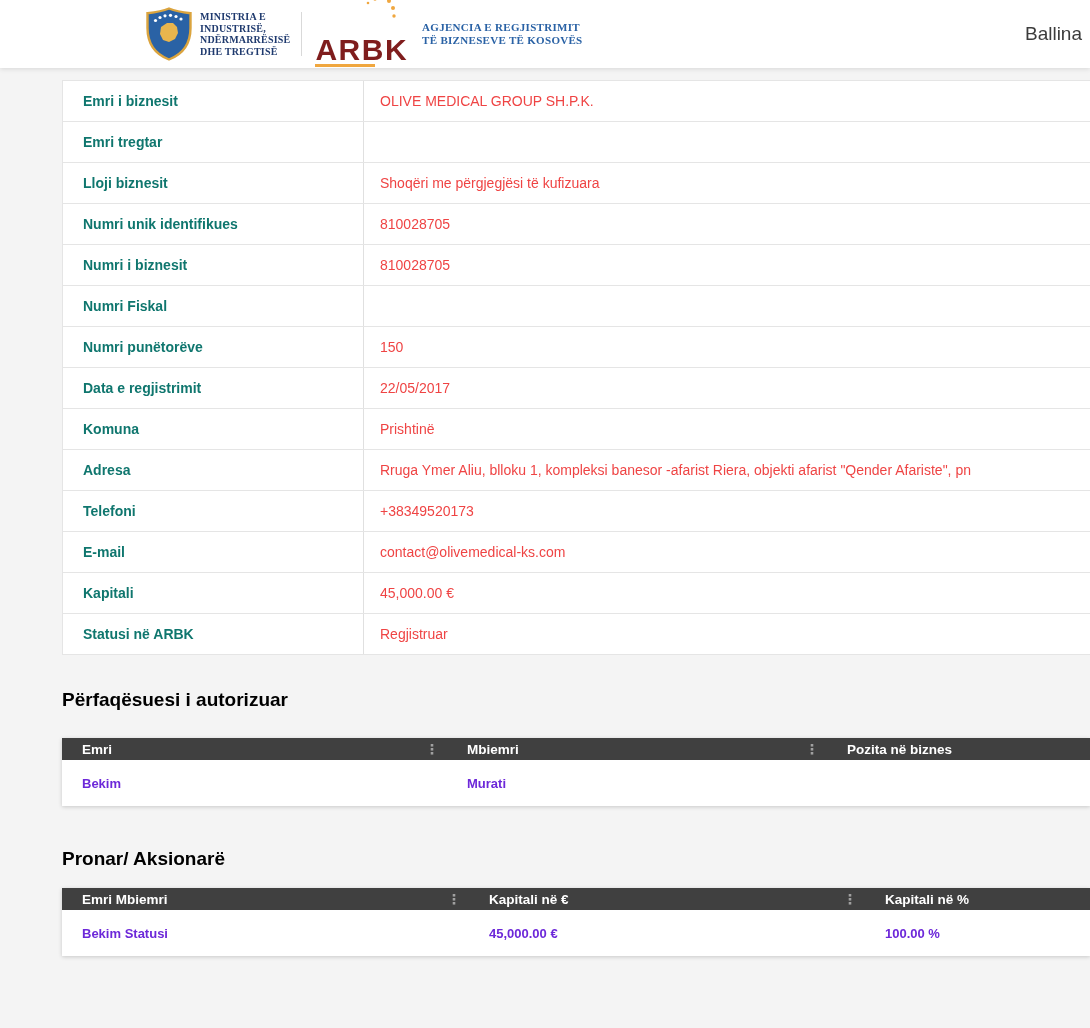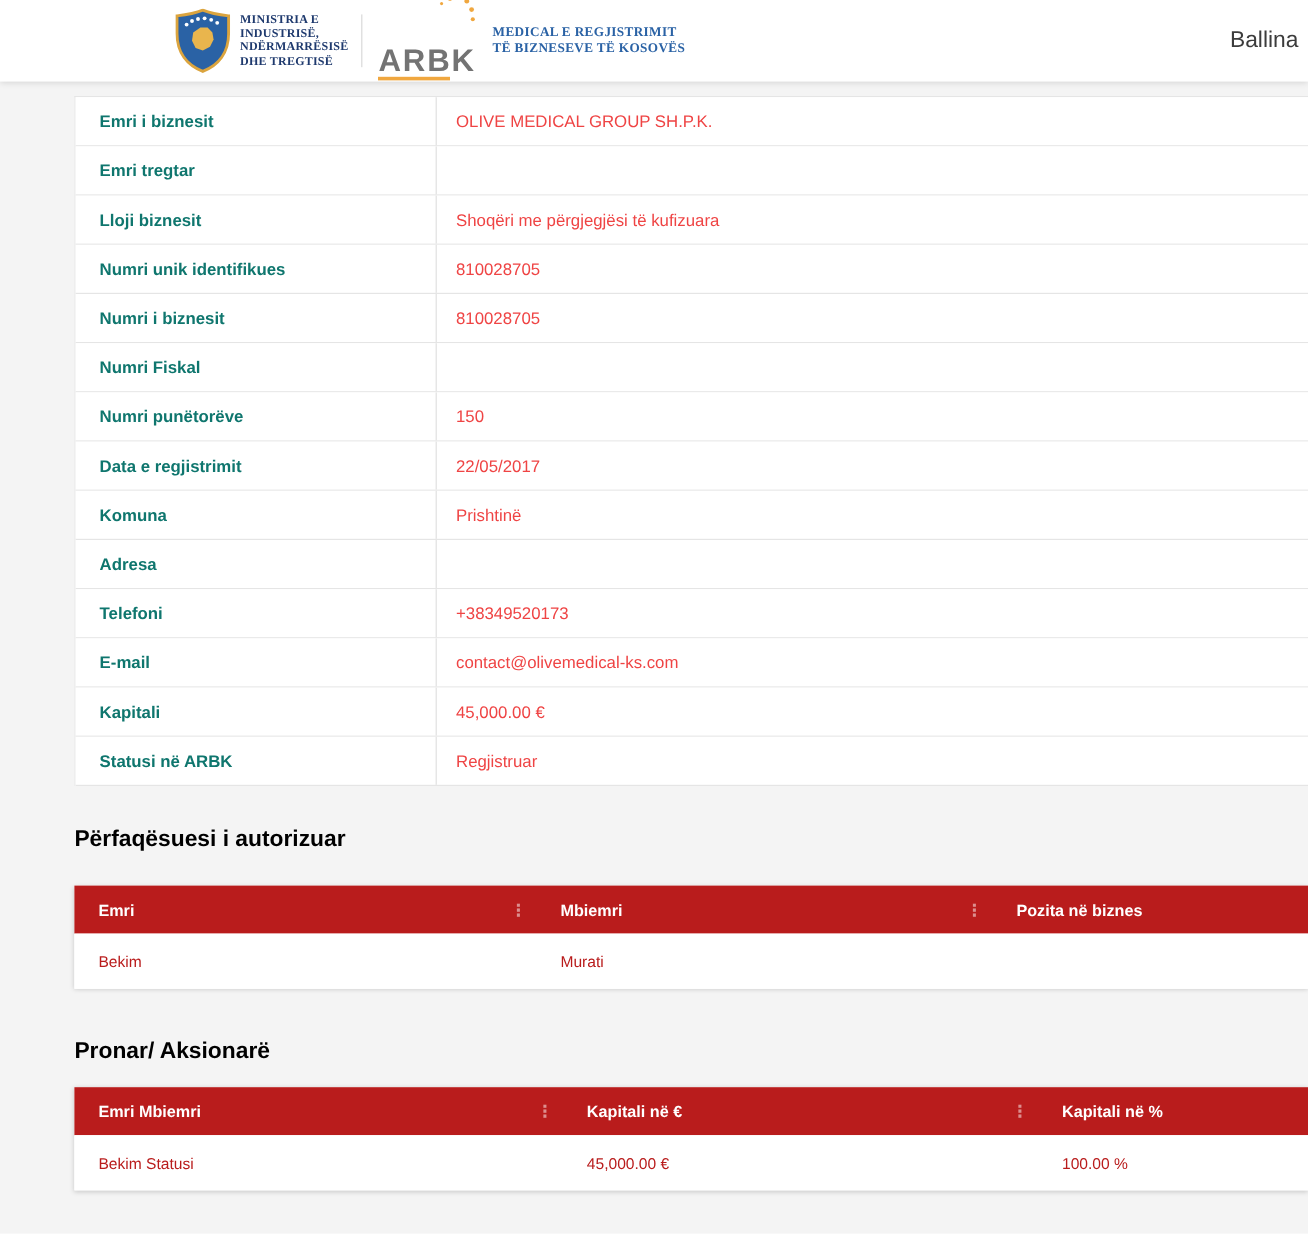--- a/index.html
+++ b/index.html
@@ -15,21 +15,21 @@
     box-shadow:0 1px 5px rgba(0,0,0,.12); z-index:5;
   }
   .logo-group { position:absolute; left:146px; top:0; height:68px; display:flex; align-items:center; cursor:pointer; }
   .shield-svg { width:46px; height:54px; display:block; }
   .ministry-text {
     margin-left:8px; font-family:"Liberation Serif","DejaVu Serif",serif;
     font-weight:bold; font-size:10px; line-height:11.5px; color:#1f3a6e; letter-spacing:.2px;
   }
   .logo-divider { width:1px; height:44px; background:#d9d9d9; margin:0 13px 0 11px; }
   .arbk-block { position:relative; padding-top:2px; }
-  .arbk-text { font-size:26px; font-weight:bold; color:#737373; letter-spacing:1.5px; line-height:26px;margin-top:34px; }
+  .arbk-text { font-size:30px; font-weight:bold; color:#7f1d1d; letter-spacing:1.5px; line-height:26px;margin-top:34px; }
   .arbk-underline { height:3px; width:60px; background:#f0a73f; margin-top:1px; }
   .arbk-stars { position:absolute; left:46px; top:-7px; }
   .agency-text {
     margin-left:14px; font-family:"Liberation Serif","DejaVu Serif",serif;
     font-weight:bold; font-size:11px; line-height:13.5px; color:#2a62a5; letter-spacing:.3px;
   }
   .nav-right { position:absolute; right:8px; top:0; height:68px; display:flex; align-items:center; }
   .nav-link { font-size:19px; color:#3c3c3c; cursor:pointer; }
 
   
@@ -44,31 +44,31 @@
   }
   .detail-value { flex:1; display:flex; align-items:center; padding-left:16px; font-size:14px; color:#ef4444; }
 
   
   .section-title { margin-top:32px; font-size:19px; line-height:26px; font-weight:bold; color:#000000; }
   .section-title.second { margin-top:40px; }
 
   
   .grid-table { margin-top:25px; background:#fff; box-shadow:0 1px 4px rgba(0,0,0,.18); }
   .grid-table.owners { margin-top:16px; }
-  .grid-header { display:flex; background:#b91c1c; height:40px;margin-top:13px; }
+  .grid-header { display:flex; background:#404040; height:22px;margin-top:13px; }
   .grid-hcell {
     position:relative; display:flex; align-items:center; padding-left:20px;
     color:#ffffff; font-size:13.5px; font-weight:bold; cursor:pointer;
   }
   .dots {
     position:absolute; left:-22px; top:50%; transform:translateY(-50%);
     color:rgba(255,255,255,.5); font-size:14px; line-height:14px; cursor:col-resize;
   }
   .grid-row { display:flex; height:46px; background:#fff; }
-  .grid-cell { display:flex; align-items:center; padding-left:20px; font-size:13px; color:#b91c1c; }
+  .grid-cell { display:flex; align-items:center; padding-left:20px; font-size:13px; color:#6d28d9;font-weight:bold; }
 
   
   .rep-c1 { flex:0 0 385px; } .rep-c2 { flex:0 0 380px; } .rep-c3 { flex:1; }
   .own-c1 { flex:0 0 407px; } .own-c2 { flex:0 0 396px; } .own-c3 { flex:1; }
 </style>
 </head>
 <body>
 
 <div class="navbar">
   <div class="logo-group">
@@ -99,21 +99,21 @@
           <circle cx="7" cy="9" r="1.3"></circle>
           <circle cx="14" cy="5" r="1.7"></circle>
           <circle cx="21" cy="4" r="2"></circle>
           <circle cx="28" cy="7" r="2"></circle>
           <circle cx="32" cy="14" r="2"></circle>
           <circle cx="33" cy="22" r="1.7"></circle>
         </g>
       </svg>
     </div>
     <div class="agency-text">
-      <div>MEDICAL E REGJISTRIMIT</div>
+      <div>AGJENCIA E REGJISTRIMIT</div>
       <div>TË BIZNESEVE TË KOSOVËS</div>
     </div>
   </div>
   <div class="nav-right">
     <span class="nav-link">Ballina</span>
   </div>
 </div>
 
 <div class="content">
 
@@ -149,20 +149,21 @@
     <div class="detail-row">
       <div class="detail-label">Data e regjistrimit</div>
       <div class="detail-value">22/05/2017</div>
     </div>
     <div class="detail-row">
       <div class="detail-label">Komuna</div>
       <div class="detail-value">Prishtinë</div>
     </div>
     <div class="detail-row">
       <div class="detail-label">Adresa</div>
+      <div class="detail-value">Rruga Ymer Aliu, blloku 1, kompleksi banesor -afarist Riera, objekti afarist "Qender Afariste", pn</div>
     </div>
     <div class="detail-row">
       <div class="detail-label">Telefoni</div>
       <div class="detail-value">+38349520173</div>
     </div>
     <div class="detail-row">
       <div class="detail-label">E-mail</div>
       <div class="detail-value">contact@olivemedical-ks.com</div>
     </div>
     <div class="detail-row">

